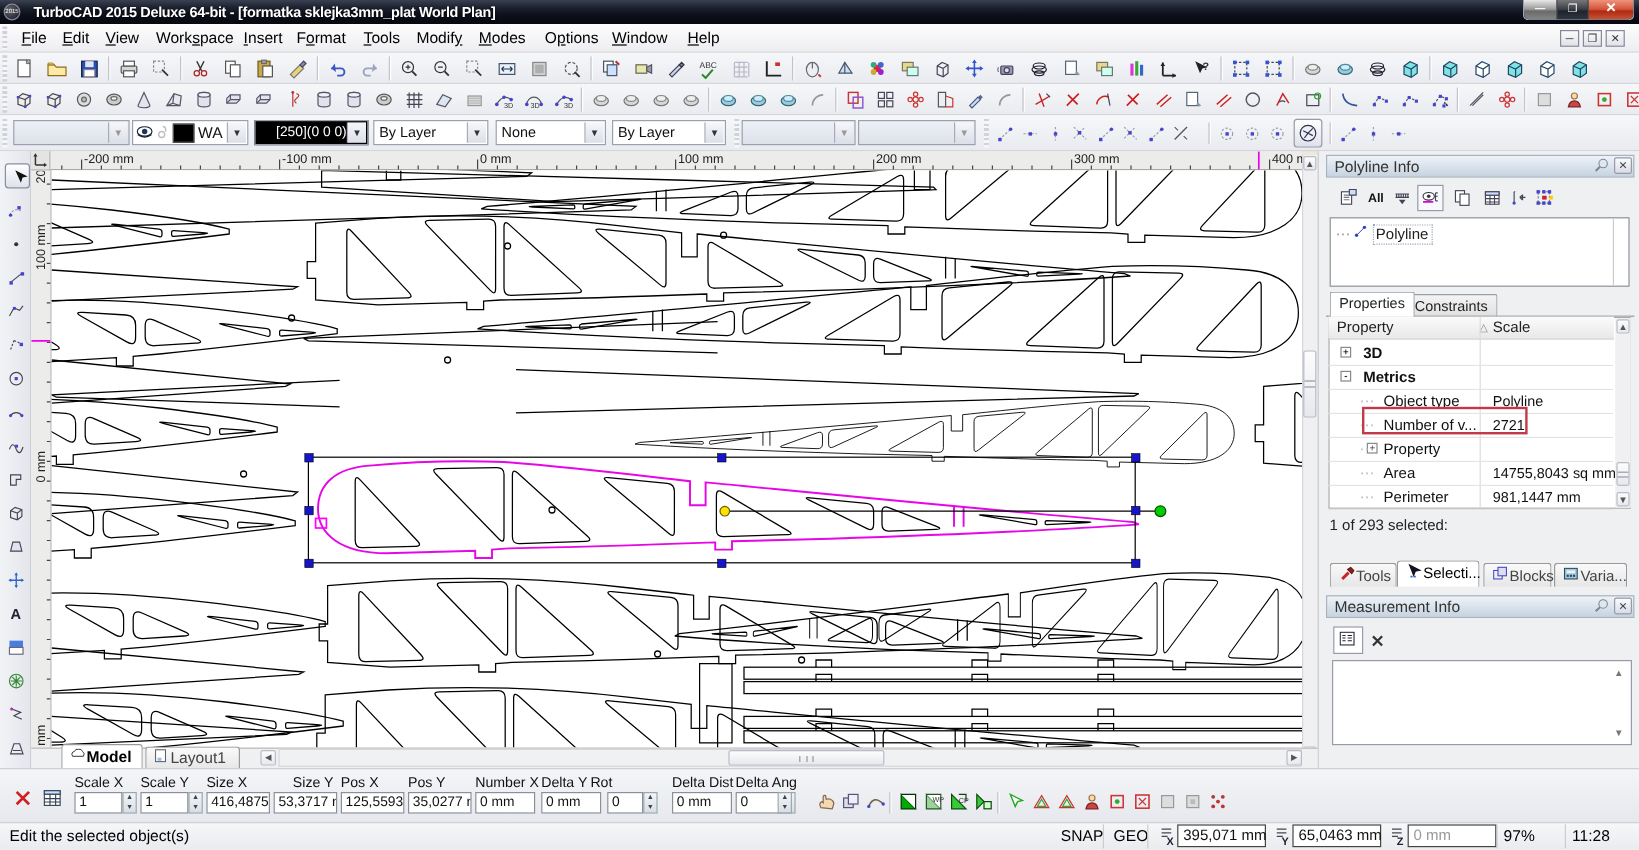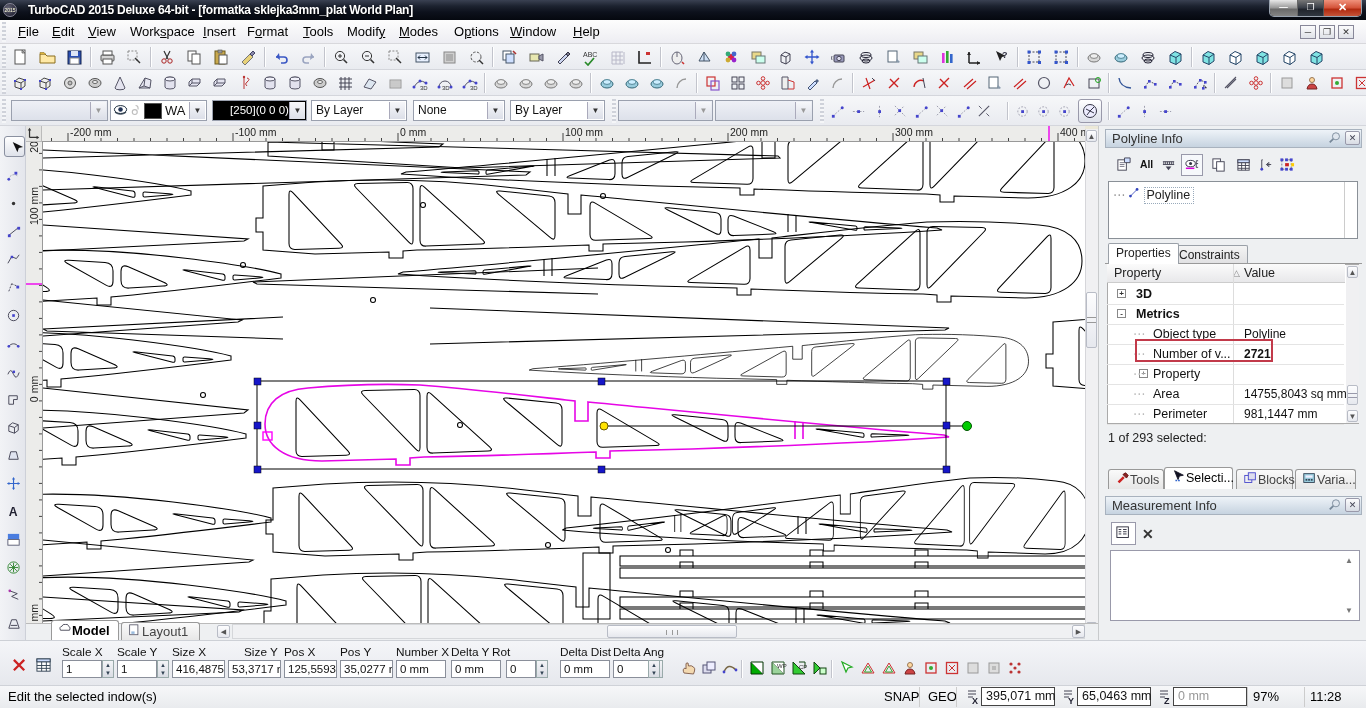--- a/index.html
+++ b/index.html
@@ -1216,42 +1216,42 @@
         <circle cx="3" cy="11" r="1.7" fill="#3344bb"></circle>
         <circle cx="11" cy="3" r="1.7" fill="#3344bb"></circle>
       </svg></span><span style="border:1px dotted #9ab;padding:0 3px 1px 2px">Polyline</span></div>
 <div class="ptab act" style="left:1108px;top:243px">Properties</div>
 <div class="ptab" style="left:1171px;top:245px">Constraints</div>
 <div class="abs" style="left:1105px;top:263px;width:257px;height:1px;background:#999"></div>
 <div class="abs" style="left:1107px;top:264px;width:252px;height:160px;background:#fff;border:1px solid #aaa"></div>
 <div class="abs" style="left:1107px;top:264px;width:238px;height:19px;background:linear-gradient(#fbfbfb,#e8e8ea);border-bottom:1px solid #ccc;font-size:12.5px;color:#222">
     <span style="position:absolute;left:7px;top:2px">Property</span>
     <span style="position:absolute;left:126px;top:4px;color:#888;font-size:9px">△</span>
-    <span style="position:absolute;left:137px;top:2px">Value</span>
+    <span style="position:absolute;left:137px;top:2px">Scale</span>
   </div>
 <div class="abs" style="left:1233px;top:264px;width:1px;height:159px;background:#ddd"></div>
 <div class="prow" style="top:285px;font-weight:bold">
     <span style="position:absolute;left:10px;top:4px;width:9px;height:9px;border:1px solid #888;background:#fff;font-size:8px;line-height:7px;text-align:center;color:#333">+</span>
     <span style="position:absolute;left:29px;top:2px">3D</span>
     <span style="position:absolute;left:137px;top:2px;font-weight:normal;font-size:12px"></span>
   </div>
 <div class="prow" style="top:305px;font-weight:bold">
     <span style="position:absolute;left:10px;top:4px;width:9px;height:9px;border:1px solid #888;background:#fff;font-size:8px;line-height:7px;text-align:center;color:#333">-</span>
     <span style="position:absolute;left:29px;top:2px">Metrics</span>
     <span style="position:absolute;left:137px;top:2px;font-weight:normal;font-size:12px"></span>
   </div>
 <div class="prow" style="top:325px;font-weight:normal">
     <span style="position:absolute;left:26px;top:1px;color:#bbb">⋯</span>
     <span style="position:absolute;left:46px;top:2px">Object type</span>
     <span style="position:absolute;left:137px;top:2px;font-weight:normal;font-size:12px">Polyline</span>
   </div>
 <div class="prow" style="top:345px;font-weight:normal">
     <span style="position:absolute;left:26px;top:1px;color:#bbb">⋯</span>
     <span style="position:absolute;left:46px;top:2px">Number of v...</span>
-    <span style="position:absolute;left:137px;top:2px;font-weight:bold;font-size:12px">2721</span>
+    <span style="position:absolute;left:137px;top:2px;font-weight:normal;font-size:12px">2721</span>
   </div>
 <div class="prow" style="top:365px;font-weight:normal">
     <span style="position:absolute;left:32px;top:4px;width:9px;height:9px;border:1px solid #888;background:#fff;font-size:8px;line-height:7px;text-align:center;color:#333">+</span>
     <span style="position:absolute;left:26px;top:1px;color:#bbb">⋯</span>
     <span style="position:absolute;left:46px;top:2px">Property</span>
     <span style="position:absolute;left:137px;top:2px;font-weight:normal;font-size:12px"></span>
   </div>
 <div class="prow" style="top:385px;font-weight:normal">
     <span style="position:absolute;left:26px;top:1px;color:#bbb">⋯</span>
     <span style="position:absolute;left:46px;top:2px">Area</span>
@@ -1496,21 +1496,21 @@
         <circle cx="12" cy="12" r="1.6"></circle>
         <circle cx="8" cy="8" r="1.6"></circle>
       </g>
     </svg>
   </div>
 <div class="spin" style="left:648px;top:660px">
     <div>▲</div>
     <div>▼</div>
   </div>
 <div class="abs statusbar"></div>
-<div class="abs" style="left:8px;top:689px;font-size:13px">Edit the selected indow(s)</div>
+<div class="abs" style="left:8px;top:689px;font-size:13px">Edit the selected object(s)</div>
 <div class="abs" style="left:884px;top:689px;font-size:13px">SNAP</div>
 <div class="abs" style="left:919px;top:687px;width:1px;height:20px;background:#ccc"></div>
 <div class="abs" style="left:928px;top:689px;font-size:13px">GEO</div>
 <div class="abs" style="left:956px;top:687px;width:1px;height:20px;background:#ccc"></div>
 <div class="abs" style="left:967px;top:690px;width:11px;height:15px">
     <svg width="12" height="15" viewBox="0 0 12 15">
       <path d="M1,1 h8 M1,4 h8 M1,7 h5" stroke="#445"></path>
       <text x="5" y="14" font-size="9" fill="#223" font-weight="bold">X</text>
     </svg>
   </div>

